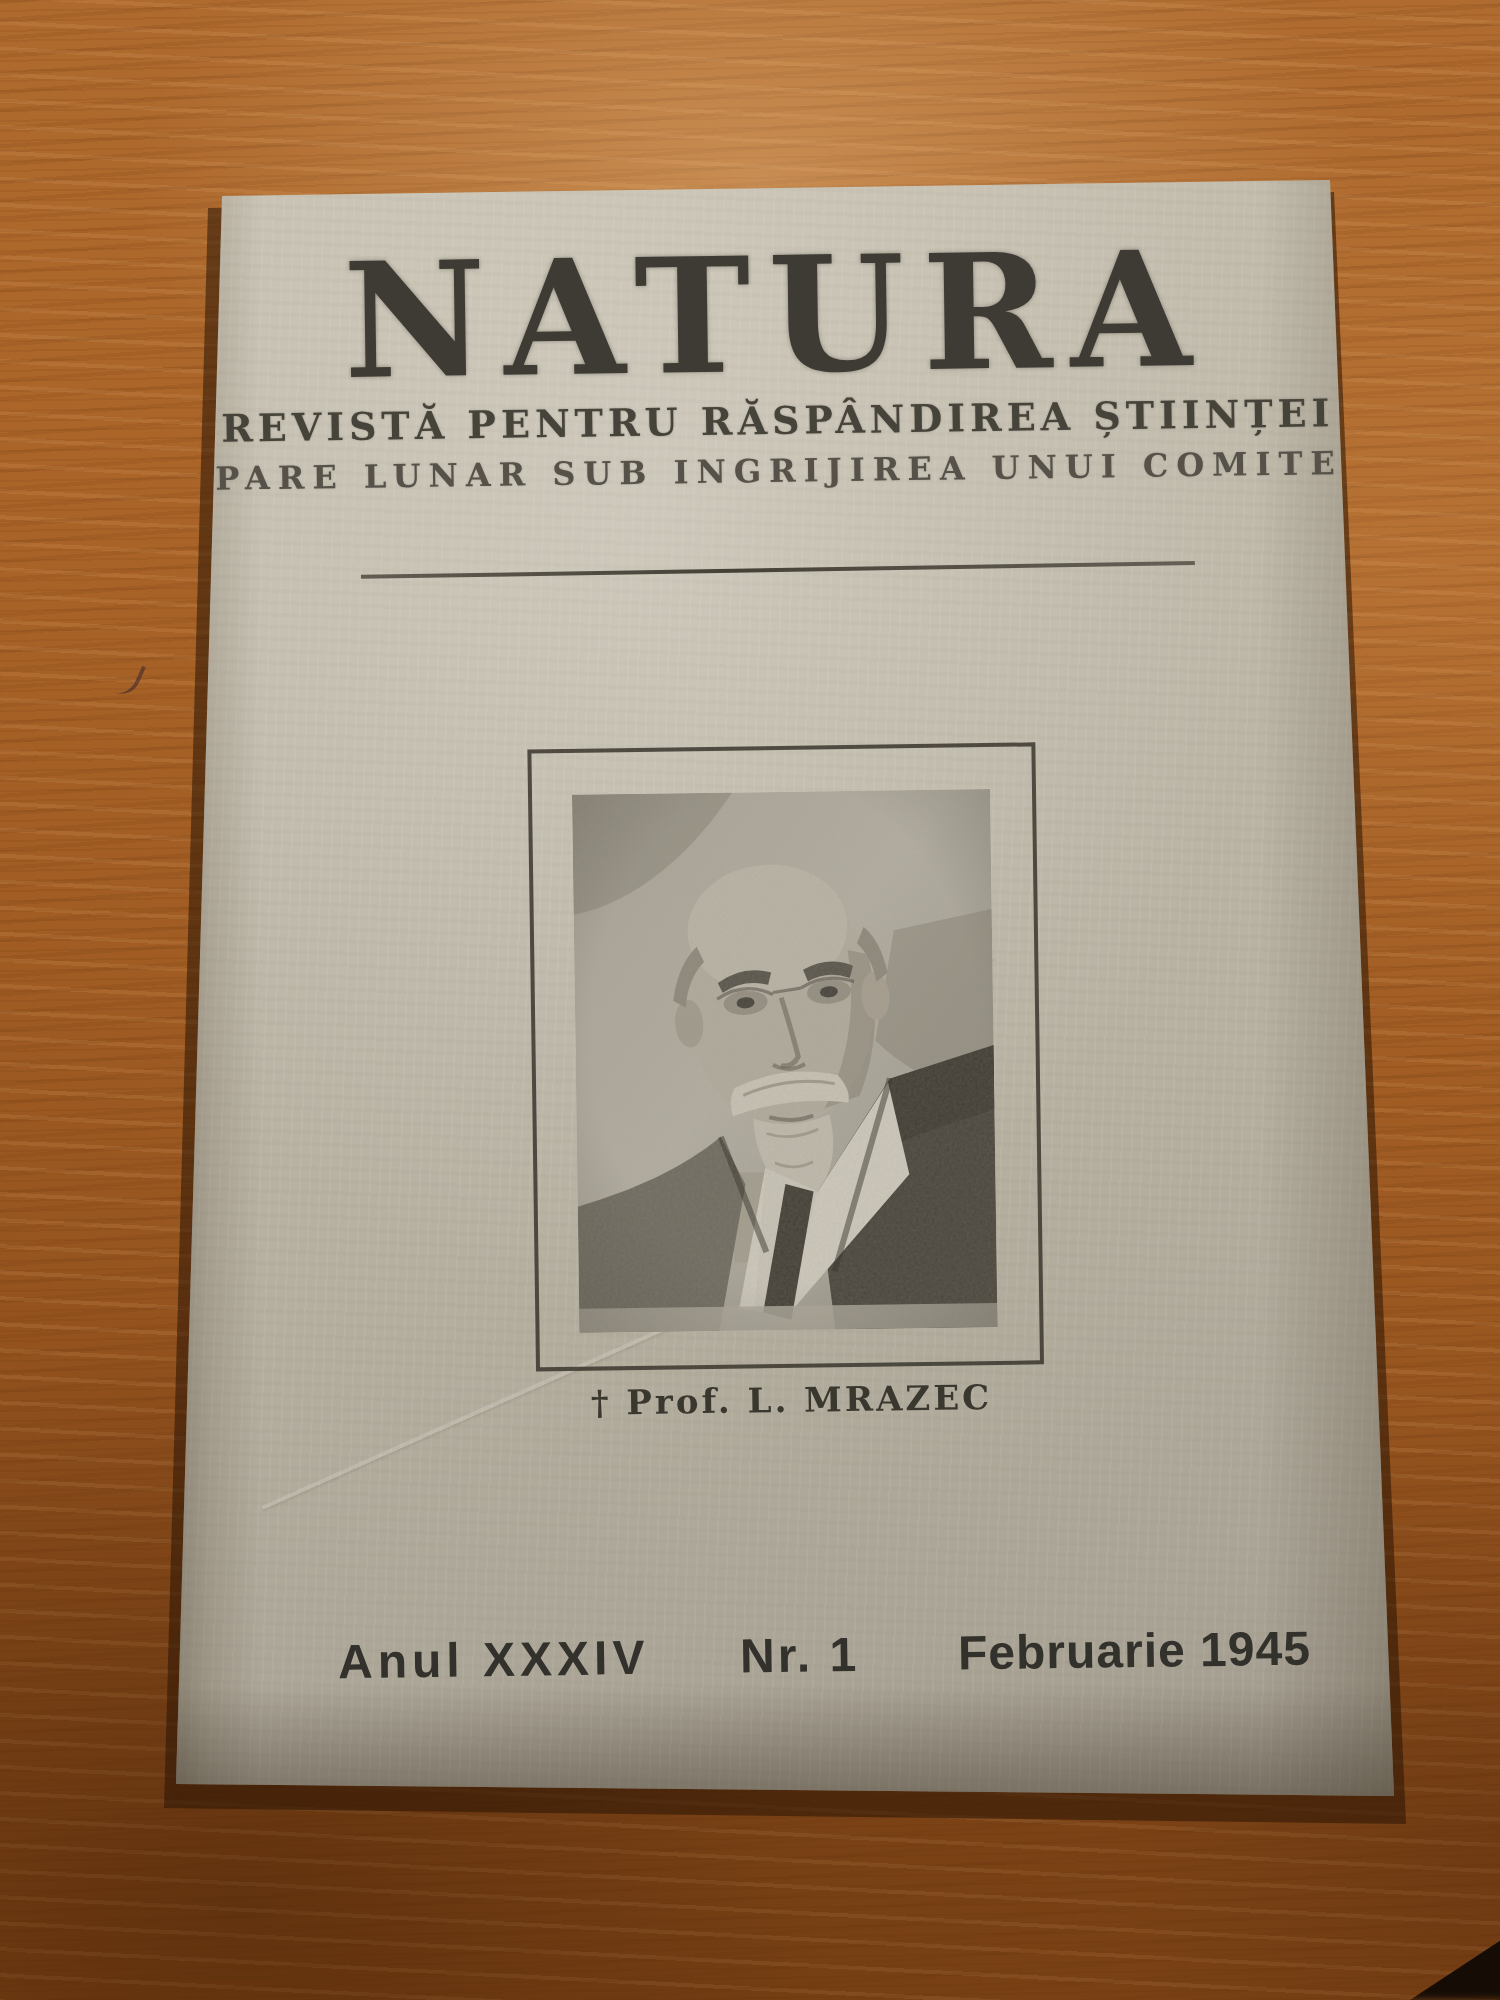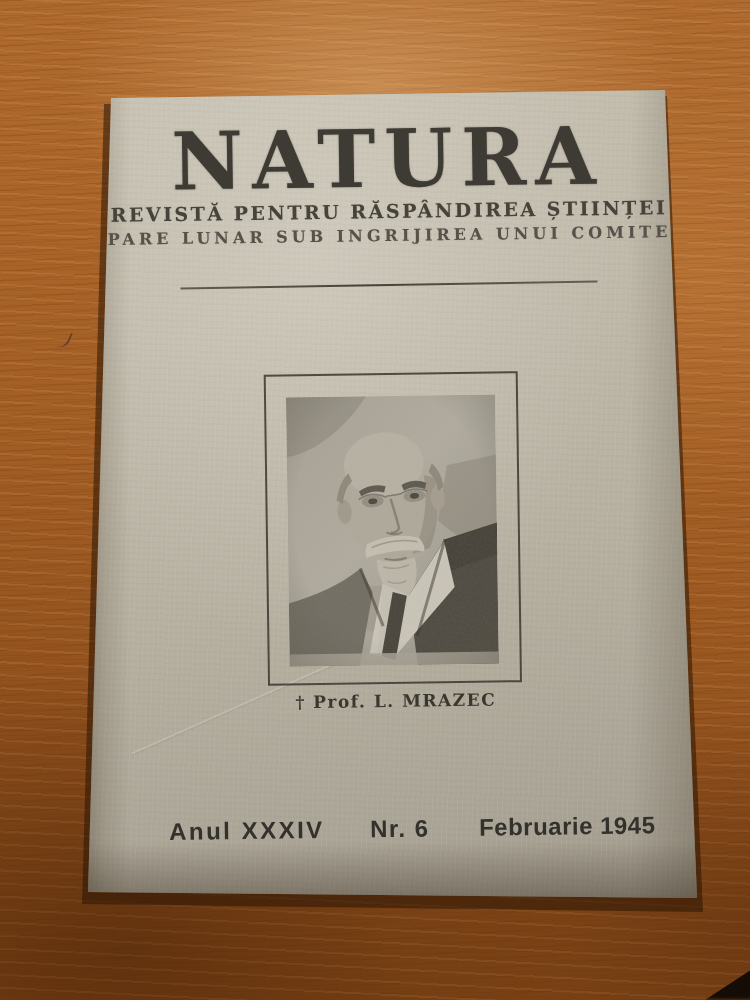--- a/index.html
+++ b/index.html
@@ -169,21 +169,21 @@
         <rect x="0" y="257" width="209" height="12" fill="rgba(176,171,158,0.85)"></rect>
 
         <rect x="0" y="0" width="209" height="269" fill="url(#vign)"></rect>
         <rect x="0" y="0" width="209" height="269" fill="rgba(150,144,130,0.22)" filter="url(#grain)" opacity="0.5"></rect>
       </svg>
 
       <div class="caption">† Prof. L. MRAZEC</div>
 
       <div class="issue-line">
         <span class="issue-volume">Anul XXXIV</span>
-        <span class="issue-number">Nr. 6</span>
+        <span class="issue-number">Nr. 1</span>
         <span class="issue-date">Februarie 1945</span>
       </div>
 
     </div>
   </div>
 
   <div class="dark-corner"></div>
 </div>
 
 </body></html>

